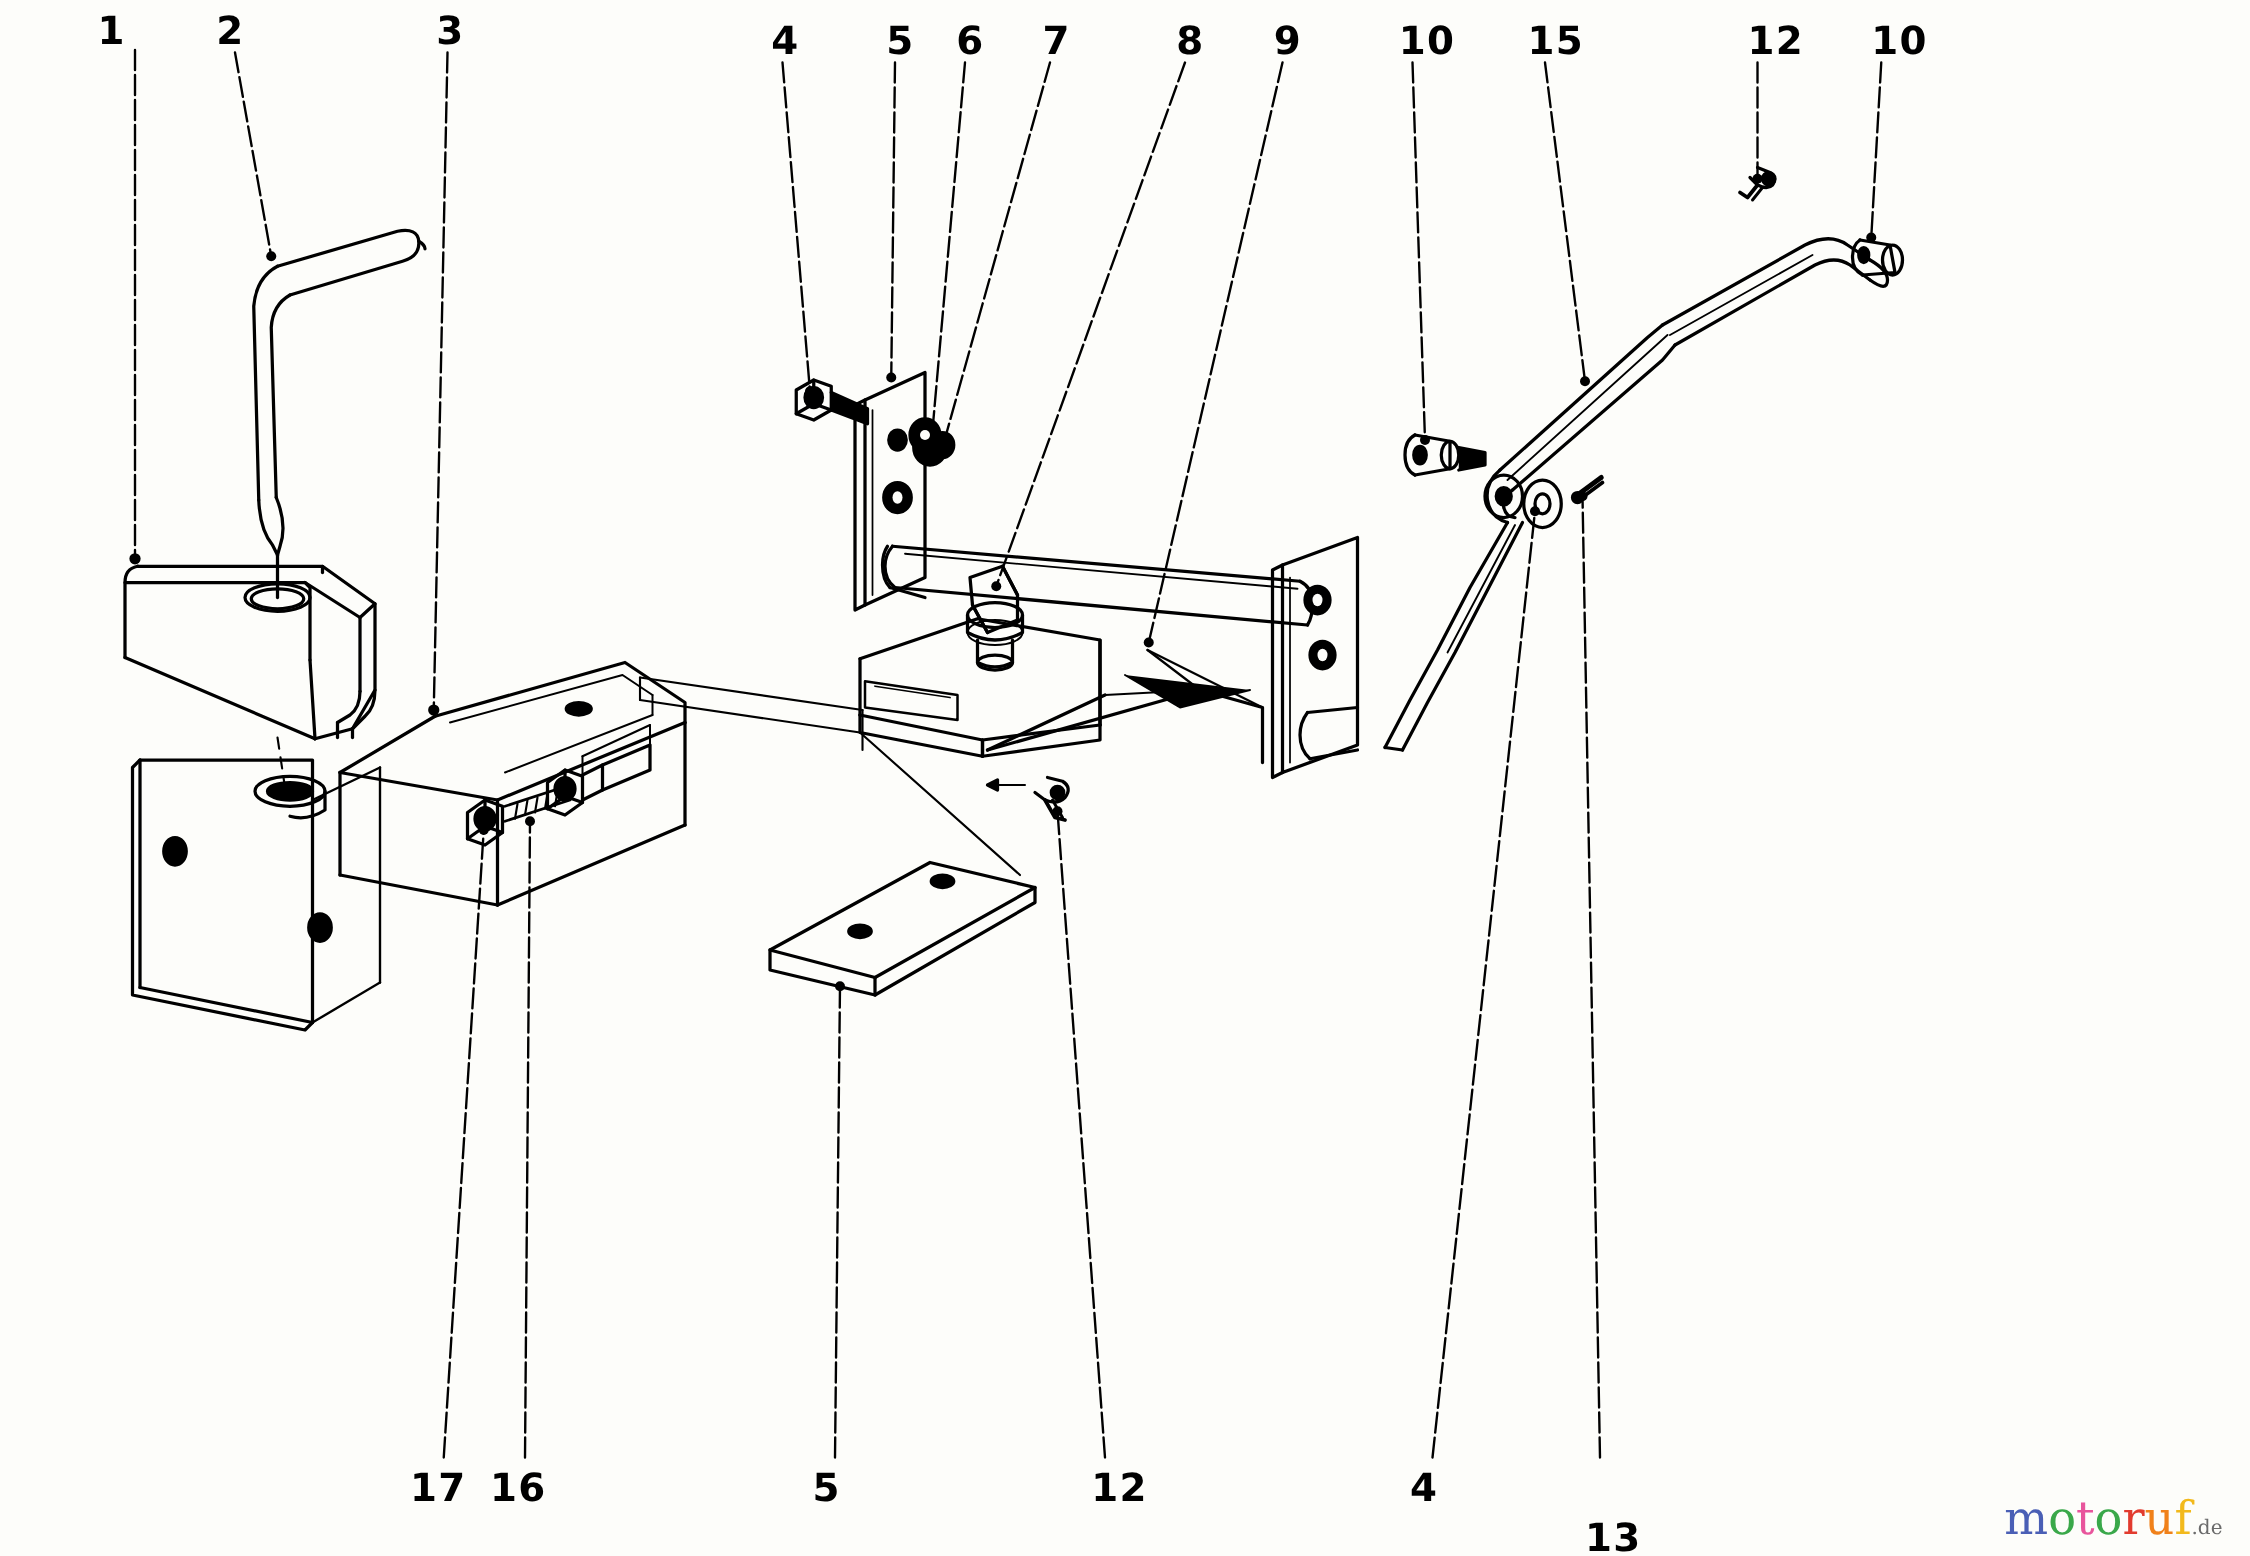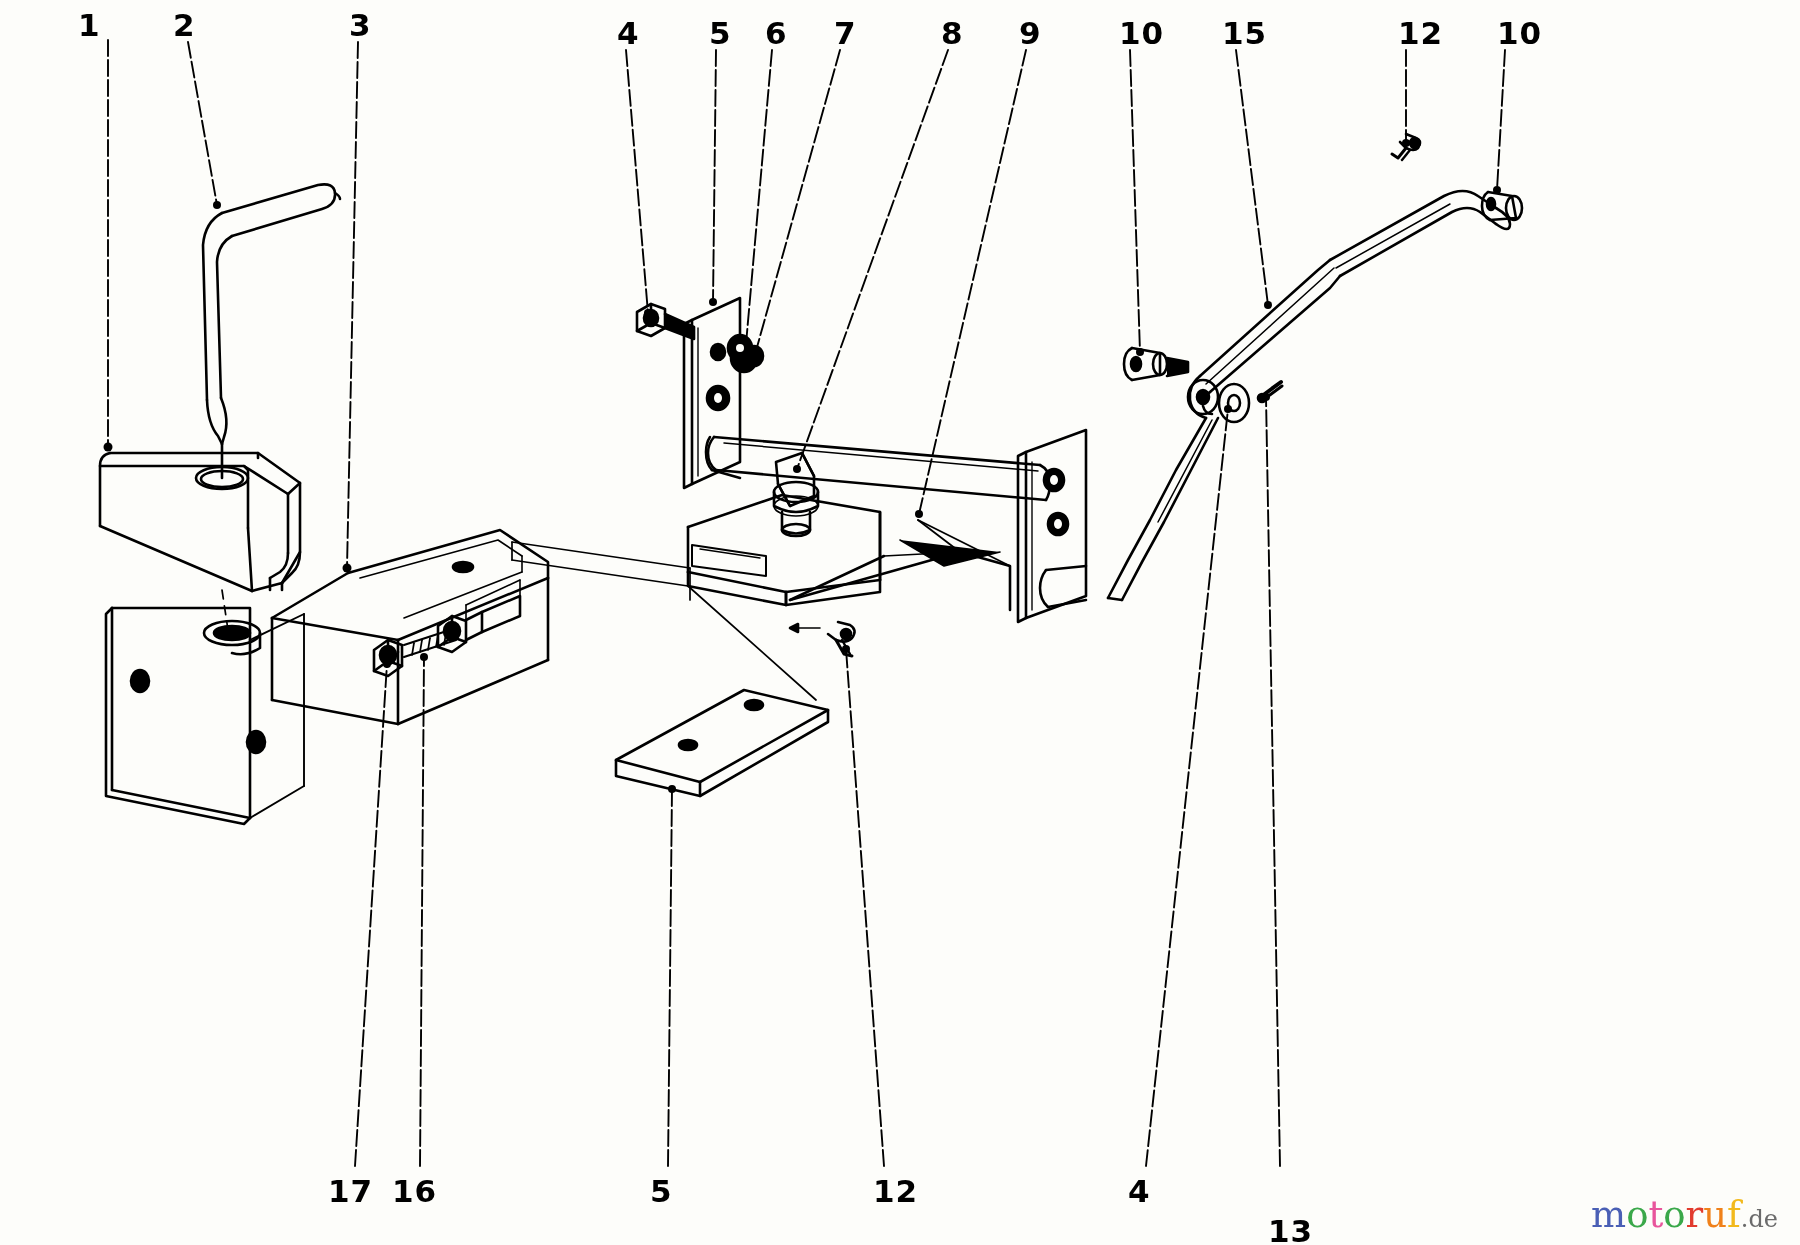--- a/index.html
+++ b/index.html
@@ -32,21 +32,21 @@
   }
   #watermark{
     position:absolute;
     right:22px; bottom:12px;
     font-family:"DejaVu Serif", serif;
     font-size:37px;
     line-height:1;
     white-space:nowrap;
     user-select:none;
   }
-  #watermark .sfx{font-size:24px;}
+  #watermark .sfx{font-size:16px;}
 </style>
 </head>
 <body>
 
 <div id="sheet">
 
   <svg id="diagram" viewBox="0 0 1800 1245" xmlns="http://www.w3.org/2000/svg">
 
     <g fill="none" stroke="#000" stroke-width="2.6" stroke-linejoin="round" stroke-linecap="round">
 

